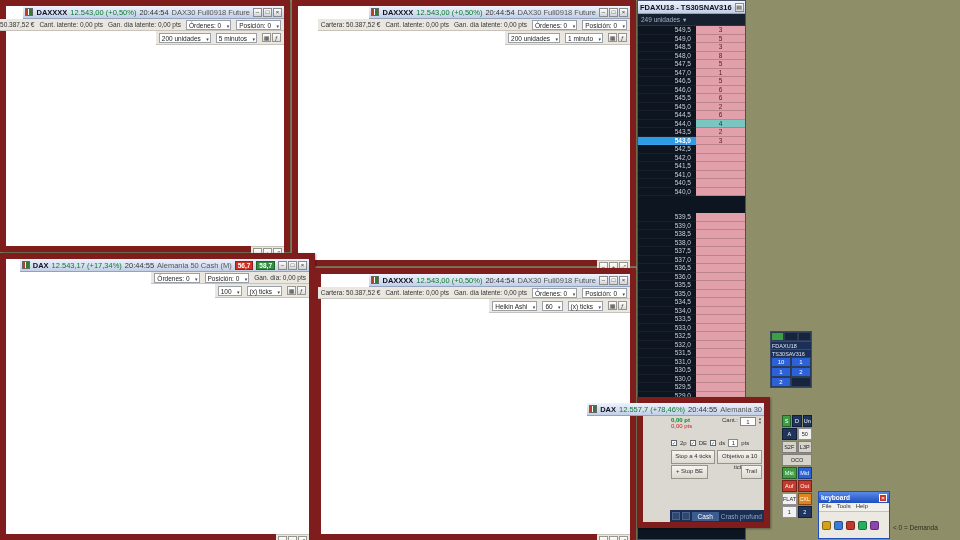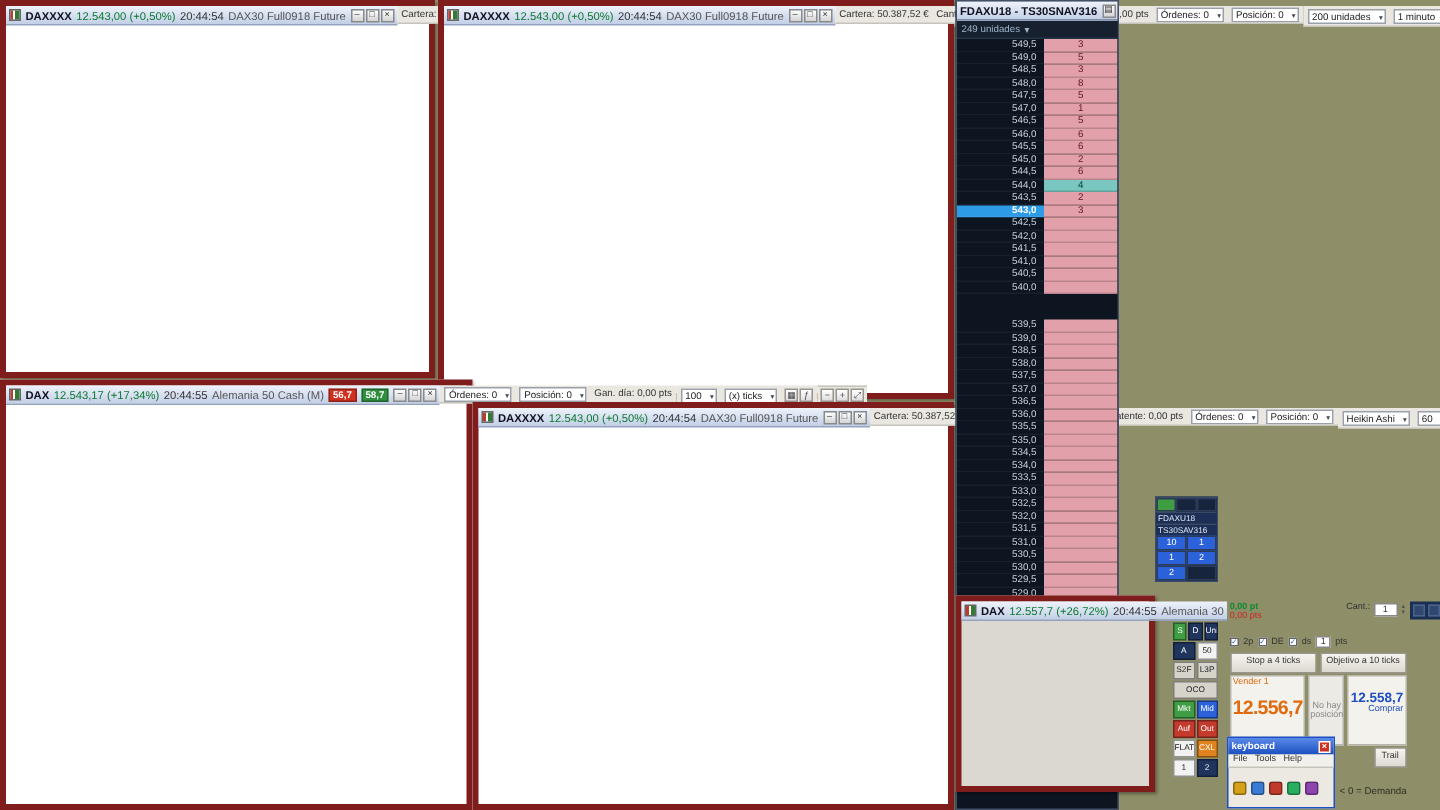--- a/index.html
+++ b/index.html
@@ -1,19 +1,19 @@
 <!DOCTYPE html>
 <html><head>
 <meta charset="utf-8">
 <style>
   * { margin:0; padding:0; box-sizing:border-box; }
   html,body { width:960px; height:540px; overflow:hidden; }
   body { position:relative; font-family:"Liberation Sans", sans-serif; background:#8e8e68; }
 
-  .window { position:absolute; background:#fff; border:4px solid #7f1d1d; box-shadow:1px 1px 2px rgba(0,0,0,.35); display:flex; flex-direction:row; z-index:2; }
+  .window { position:absolute; background:#fff; border:6px solid #7f1d1d; box-shadow:1px 1px 2px rgba(0,0,0,.35); display:flex; flex-direction:column; z-index:2;align-items:flex-end; }
 
   .titlebar { height:13px; flex:none; background:linear-gradient(#eef3fc,#c2cfe6); border-bottom:1px solid #93a2bd; display:flex; align-items:center; gap:3px; padding:0 2px; font-size:7.5px; color:#223; white-space:nowrap; overflow:hidden; }
   .wicon { width:8px; height:8px; flex:none; background:linear-gradient(90deg,#c0392b 0 30%,#fff 30% 55%,#2e7d32 55% 100%); border:1px solid #666; }
   .titlebar .sym { font-weight:bold; color:#101020; }
   .titlebar .chg { color:#0a7a2f; }
   .titlebar .qtime { color:#333; }
   .titlebar .tname { color:#555; }
   .winbtns { margin-left:auto; display:flex; gap:1px; flex:none; }
   .winbtn { width:9px; height:9px; background:linear-gradient(#fefefe,#d4d4d4); border:1px solid #8a8a8a; font-size:6px; line-height:7px; text-align:center; color:#333; }
   .badge { font-size:6.5px; font-weight:bold; color:#fff; padding:0 2px; border:1px solid rgba(0,0,0,.3); }
@@ -1386,21 +1386,21 @@
         <div class="lprice">529,0</div>
         <div class="lsize"></div>
       </div>
     </div>
 </div>
 
 <div class="window ticket">
   <div class="titlebar">
     <span class="wicon"></span>
     <span class="sym">DAX</span>
-    <span class="chg">12.557,7 (+26,72%)</span>
+    <span class="chg">12.557,7 (+78,46%)</span>
     <span class="qtime">20:44:55</span>
     <span class="tname">Alemania 30</span>
 
   </div>
   <div class="tbody">
     <div class="trow1">
       <div class="plcol">
         <div class="grn">0,00 pt</div>
         <div class="red">0,00 pts</div>
       </div>
@@ -1417,31 +1417,20 @@
       <span>DE</span>
       <span class="cb">✓</span>
       <span>ds</span>
       <span class="tickbox">1</span>
       <span>pts</span>
     </div>
     <div class="trow3">
       <div class="tbtn">Stop a 4 ticks</div>
       <div class="tbtn">Objetivo a 10 ticks</div>
     </div>
-    <div class="trow4">
-      <div class="sellcol">
-        <div class="selllbl">Vender 1</div>
-        <div class="sellpx">12.556,7</div>
-      </div>
-      <div class="poscol">No hay posición</div>
-      <div class="buycol">
-        <div class="buypx">12.558,7</div>
-        <div class="buylbl">Comprar</div>
-      </div>
-    </div>
     <div class="trow5">
       <div class="tbtn">+ Stop BE</div>
       <div class="tbtn">Trail</div>
     </div>
   </div>
   <div class="statusbar">
     <span class="sq"></span>
     <span class="sq"></span>
     <span class="stab">Cash</span>
     <span class="stext">Crash profund</span>

